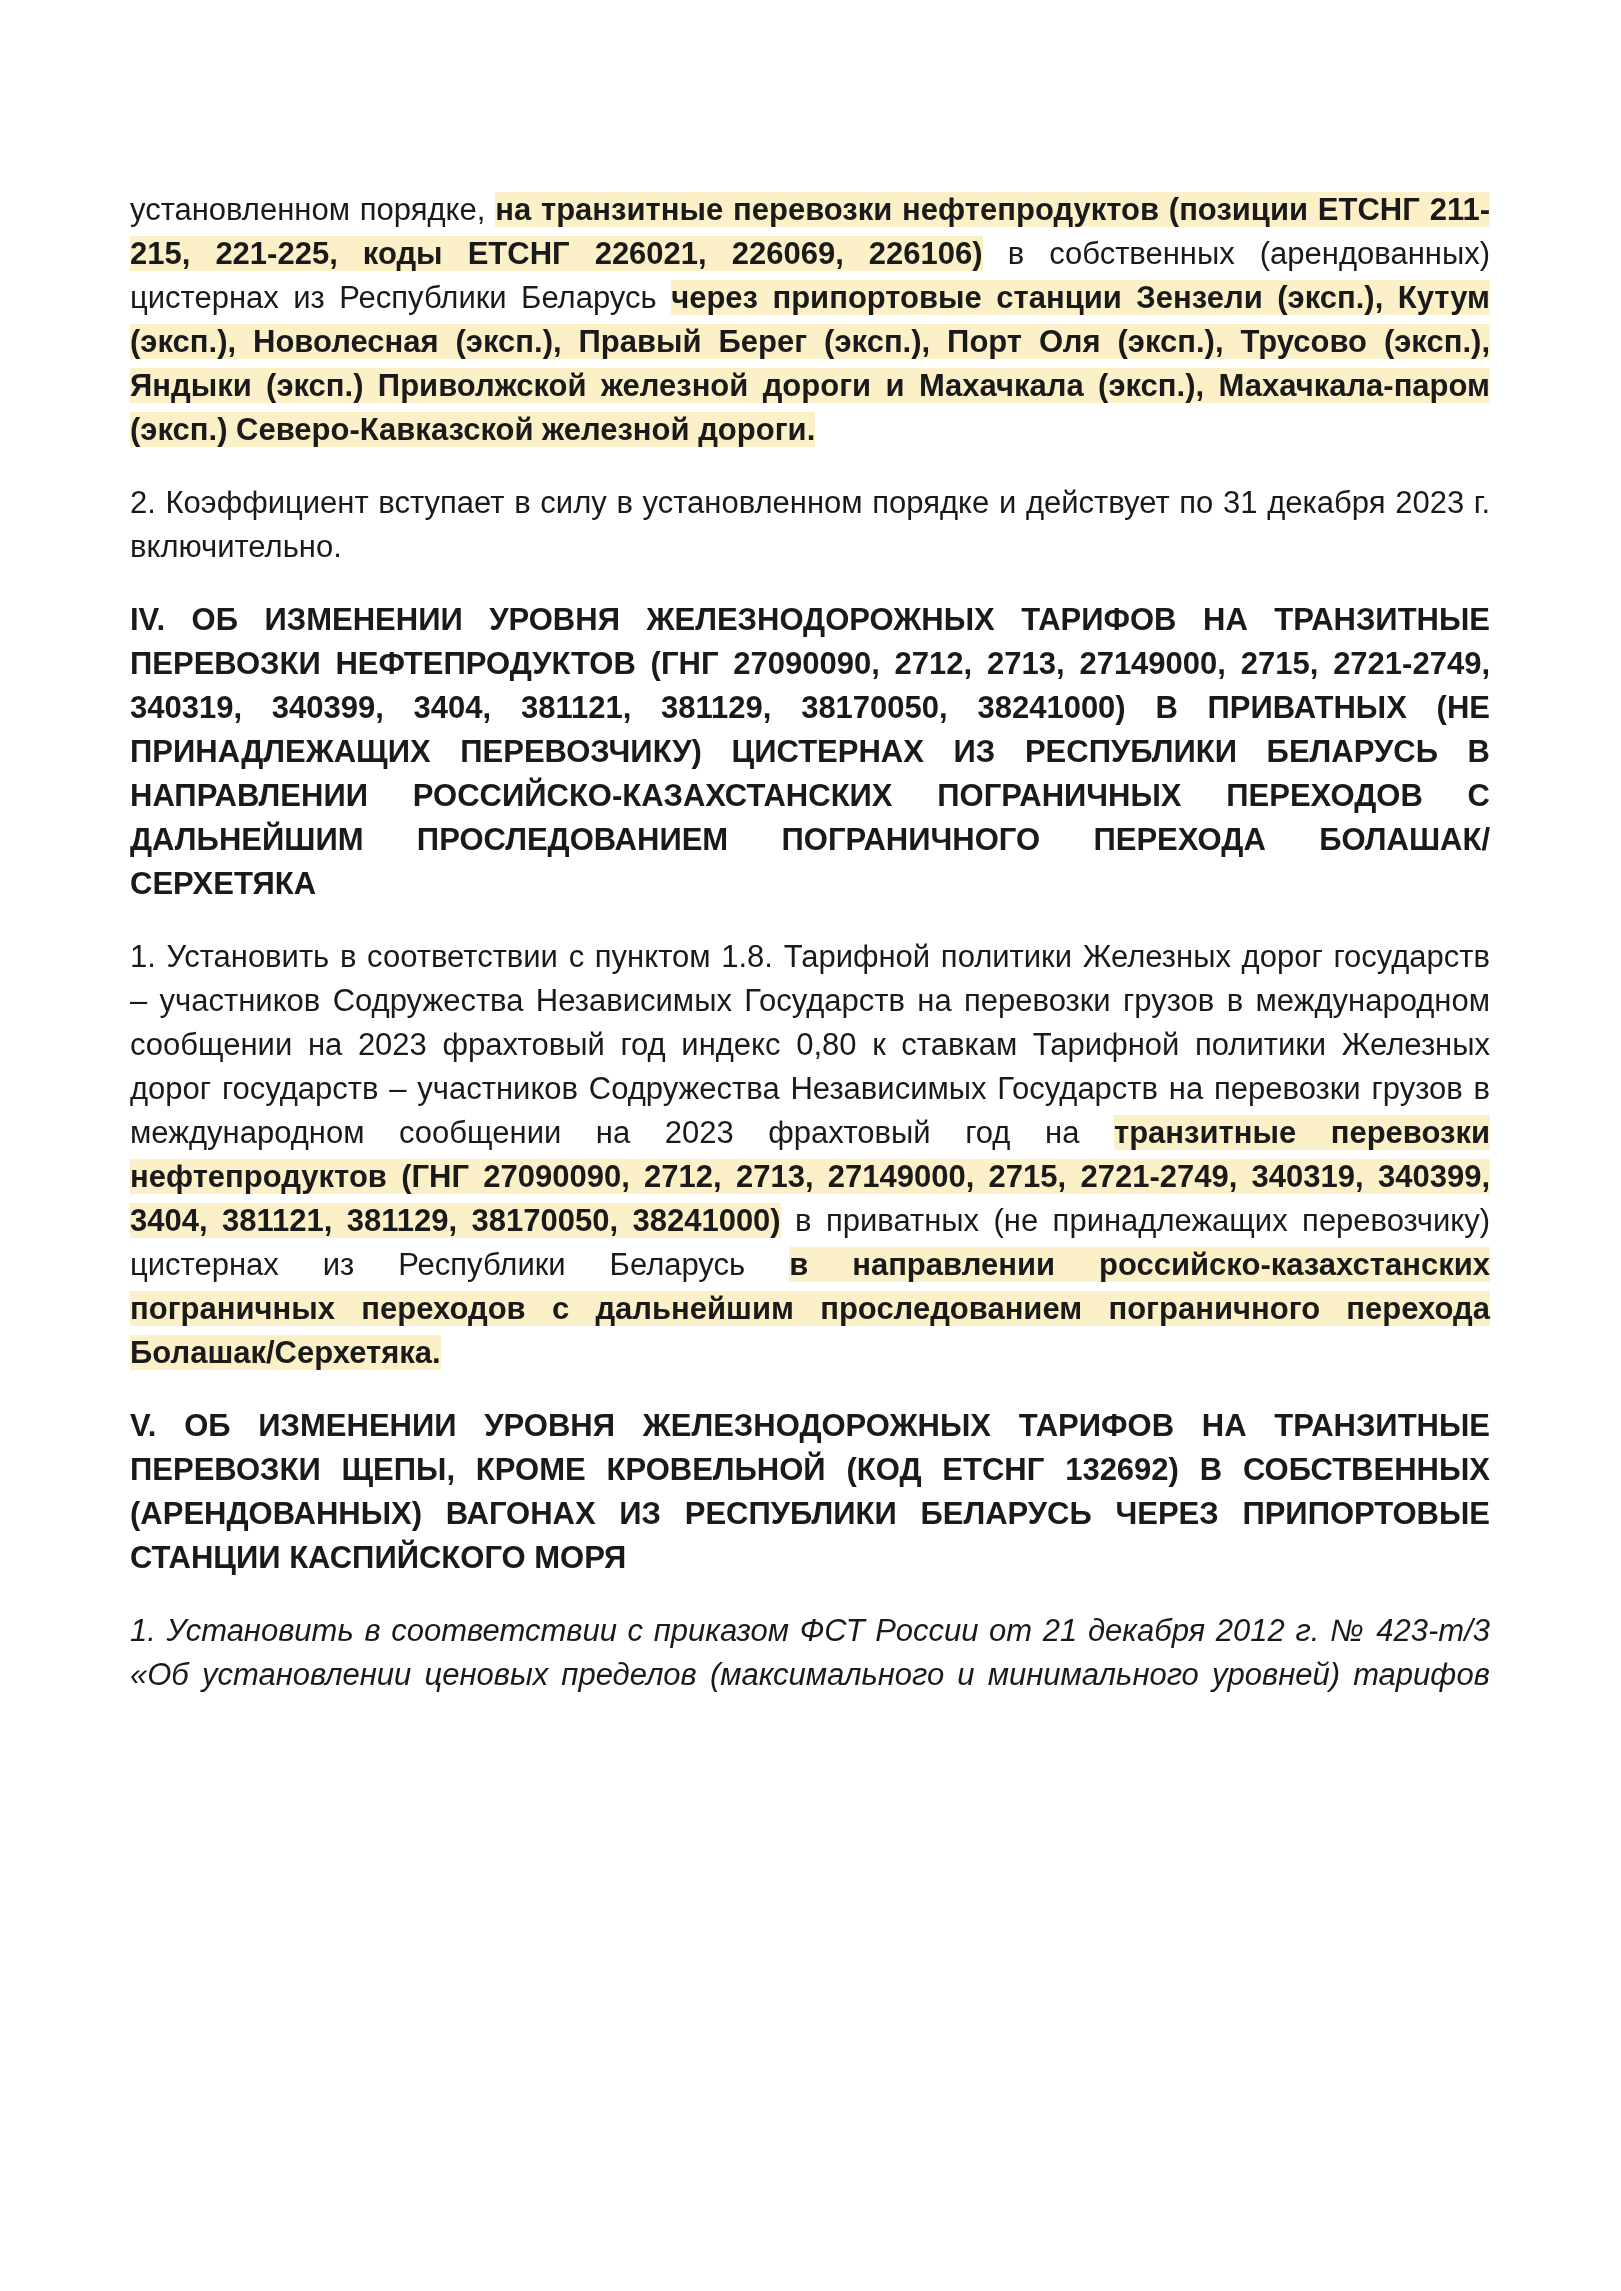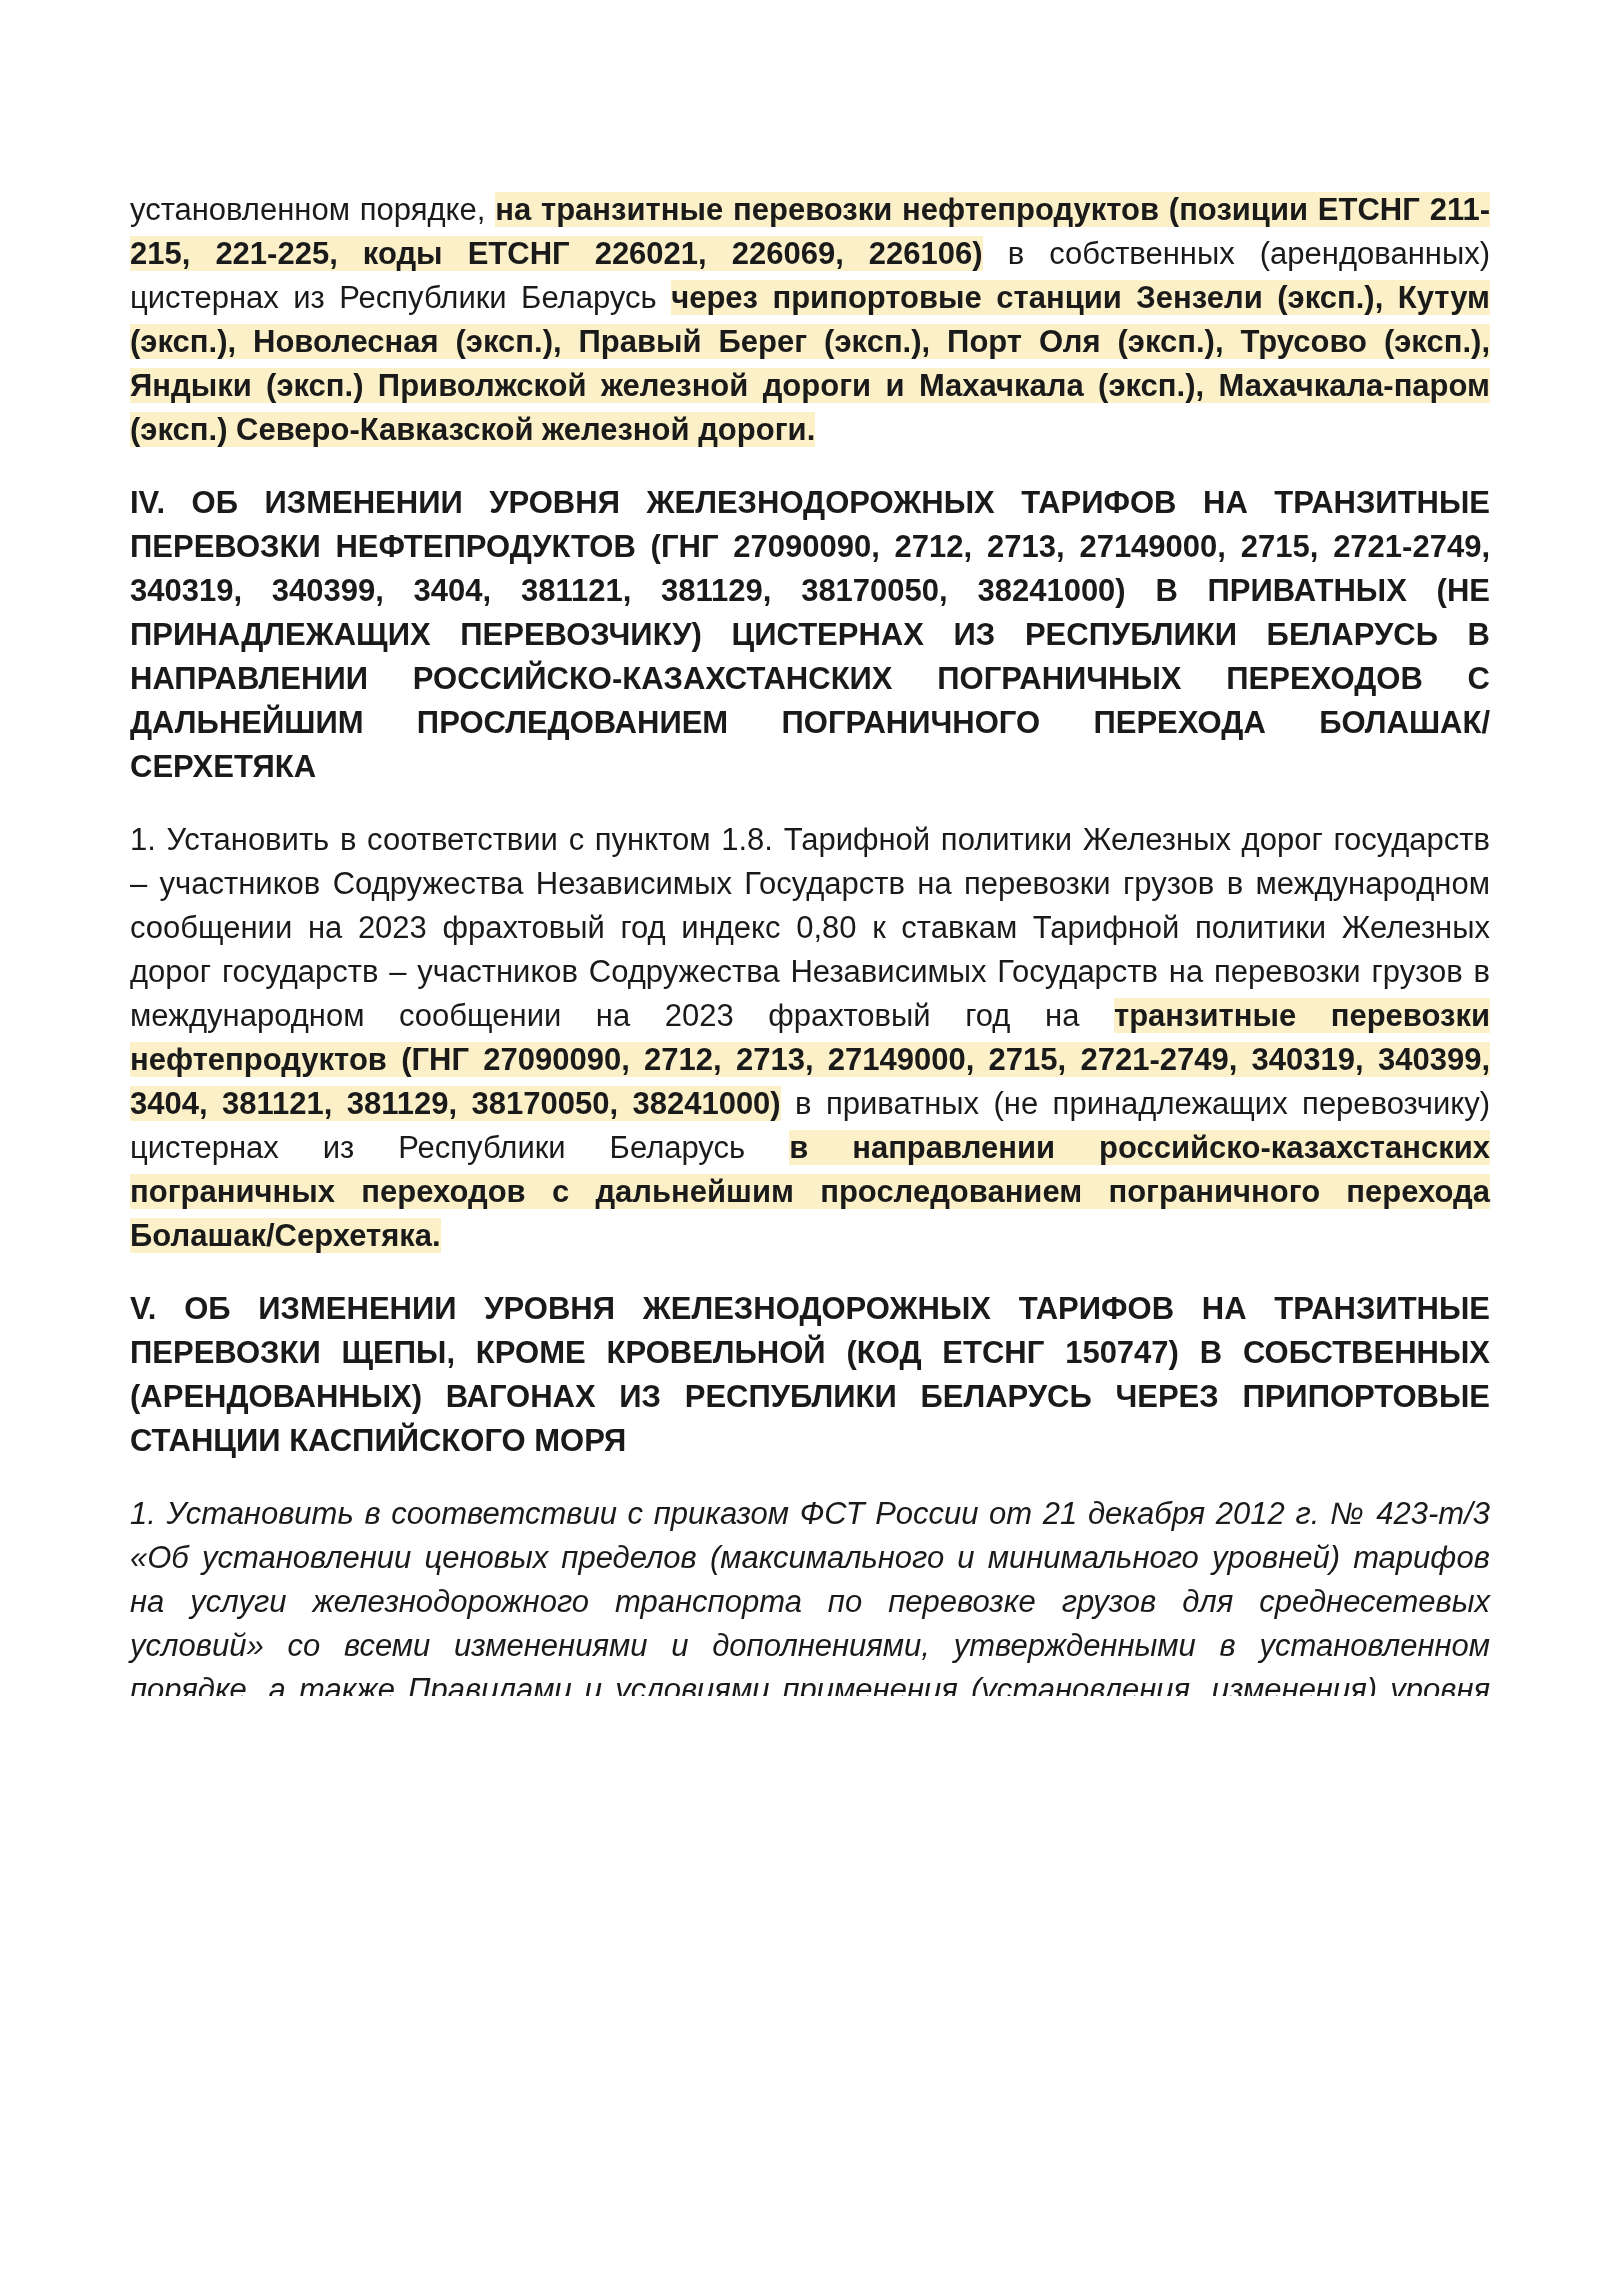--- a/index.html
+++ b/index.html
@@ -25,18 +25,19 @@
   }
   .b { font-weight: bold; }
   .hl { background-color: var(--hl, #fbf0c8); }
   .continues { text-align-last: justify; font-style: italic; }
 </style>
 </head>
 <body style="--hl: #fbf0c8; --ink: #1a1a1a;">
 
 <div class="page">
   <p><span>установленном порядке, </span><span class="b hl">на транзитные перевозки нефтепродуктов (позиции ЕТСНГ 211-215, 221-225, коды ЕТСНГ 226021, 226069, 226106)</span><span> в собственных (арендованных) цистернах из Республики Беларусь </span><span class="b hl">через припортовые станции Зензели (эксп.), Кутум (эксп.), Новолесная (эксп.), Правый Берег (эксп.), Порт Оля (эксп.), Трусово (эксп.), Яндыки (эксп.) Приволжской железной дороги и Махачкала (эксп.), Махачкала-паром (эксп.) Северо-Кавказской железной дороги.</span></p>
+  <p><span>2. Коэффициент вступает в силу в установленном порядке и действует по 31 декабря 2023 г. включительно.</span></p>
   <h2><span class="b">IV. ОБ ИЗМЕНЕНИИ УРОВНЯ ЖЕЛЕЗНОДОРОЖНЫХ ТАРИФОВ НА ТРАНЗИТНЫЕ ПЕРЕВОЗКИ НЕФТЕПРОДУКТОВ (ГНГ 27090090, 2712, 2713, 27149000, 2715, 2721-2749, 340319, 340399, 3404, 381121, 381129, 38170050, 38241000) В ПРИВАТНЫХ (НЕ ПРИНАДЛЕЖАЩИХ ПЕРЕВОЗЧИКУ) ЦИСТЕРНАХ ИЗ РЕСПУБЛИКИ БЕЛАРУСЬ В НАПРАВЛЕНИИ РОССИЙСКО-КАЗАХСТАНСКИХ ПОГРАНИЧНЫХ ПЕРЕХОДОВ С ДАЛЬНЕЙШИМ ПРОСЛЕДОВАНИЕМ ПОГРАНИЧНОГО ПЕРЕХОДА БОЛАШАК/СЕРХЕТЯКА</span></h2>
   <p><span>1. Установить в соответствии с пунктом 1.8. Тарифной политики Железных дорог государств – участников Содружества Независимых Государств на перевозки грузов в международном сообщении на 2023 фрахтовый год индекс 0,80 к ставкам Тарифной политики Железных дорог государств – участников Содружества Независимых Государств на перевозки грузов в международном сообщении на 2023 фрахтовый год на </span><span class="b hl">транзитные перевозки нефтепродуктов (ГНГ 27090090, 2712, 2713, 27149000, 2715, 2721-2749, 340319, 340399, 3404, 381121, 381129, 38170050, 38241000)</span><span> в приватных (не принадлежащих перевозчику) цистернах из Республики Беларусь </span><span class="b hl">в направлении российско-казахстанских пограничных переходов с дальнейшим проследованием пограничного перехода Болашак/Серхетяка.</span></p>
-  <h2><span class="b">V. ОБ ИЗМЕНЕНИИ УРОВНЯ ЖЕЛЕЗНОДОРОЖНЫХ ТАРИФОВ НА ТРАНЗИТНЫЕ ПЕРЕВОЗКИ ЩЕПЫ, КРОМЕ КРОВЕЛЬНОЙ (КОД ЕТСНГ 150747) В СОБСТВЕННЫХ (АРЕНДОВАННЫХ) ВАГОНАХ ИЗ РЕСПУБЛИКИ БЕЛАРУСЬ ЧЕРЕЗ ПРИПОРТОВЫЕ СТАНЦИИ КАСПИЙСКОГО МОРЯ</span></h2>
+  <h2><span class="b">V. ОБ ИЗМЕНЕНИИ УРОВНЯ ЖЕЛЕЗНОДОРОЖНЫХ ТАРИФОВ НА ТРАНЗИТНЫЕ ПЕРЕВОЗКИ ЩЕПЫ, КРОМЕ КРОВЕЛЬНОЙ (КОД ЕТСНГ 132692) В СОБСТВЕННЫХ (АРЕНДОВАННЫХ) ВАГОНАХ ИЗ РЕСПУБЛИКИ БЕЛАРУСЬ ЧЕРЕЗ ПРИПОРТОВЫЕ СТАНЦИИ КАСПИЙСКОГО МОРЯ</span></h2>
   <p class="continues"><span>1. Установить в соответствии с приказом ФСТ России от 21 декабря 2012 г. № 423-т/3 «Об установлении ценовых пределов (максимального и минимального уровней) тарифов на услуги железнодорожного транспорта по перевозке грузов для среднесетевых условий» со всеми изменениями и дополнениями, утвержденными в установленном порядке, а также Правилами и условиями применения (установления, изменения) уровня тарифов на услуги</span></p>
 </div>
 
 
 </body></html>

